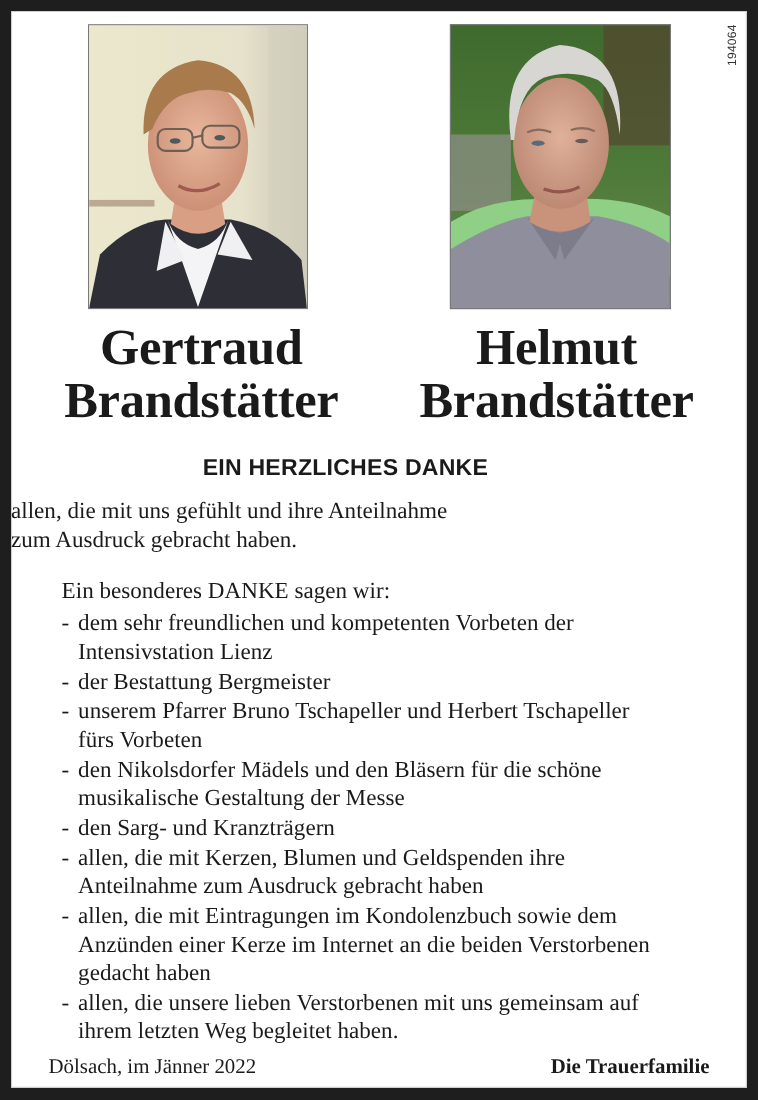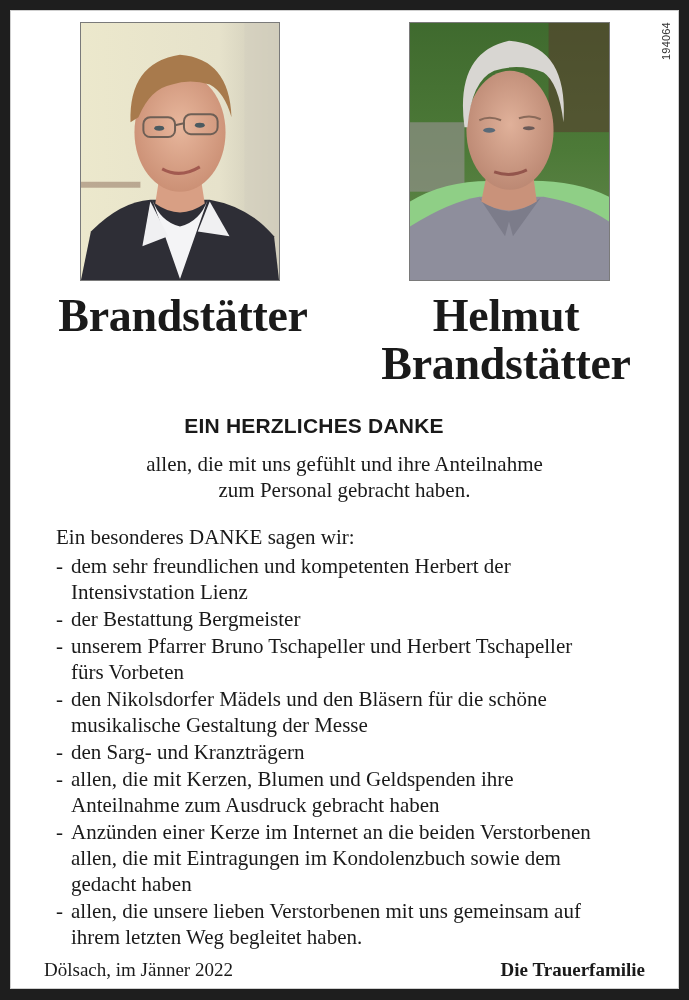--- a/index.html
+++ b/index.html
@@ -84,21 +84,20 @@
       font-weight: bold;
       font-size: 21px;
       letter-spacing: 0.2px;
       color: #1a1a1a;
     }
     .intro {
       position: absolute;
       top: 451px;
       left: 10px;
       width: 669px;
-      text-align: center;
       font-size: 21px;
       line-height: 26px;
     }
     .intro span { display: block; }
     .special {
       position: absolute;
       top: 524px;
       left: 56px;
       width: 620px;
       font-size: 21px;
@@ -213,40 +212,41 @@
     <ellipse cx="80" cy="108" rx="6" ry="2.5" fill="#5a6a78"></ellipse>
     <ellipse cx="120" cy="106" rx="6" ry="2" fill="#6a5a58"></ellipse>
     <path d="M70 98 Q80 93 92 98" stroke="#8a6a5a" stroke-width="2" fill="none"></path>
     <path d="M110 96 Q122 92 132 97" stroke="#8a6a5a" stroke-width="2" fill="none"></path>
 
     <path d="M85 150 Q102 156 118 148" stroke="#93554c" stroke-width="3" fill="none"></path>
   </svg>
 </div>
 
 <div class="name-block name-left">
+  <span>Gertraud</span>
   <span>Brandstätter</span>
 </div>
 <div class="name-block name-right">
   <span>Helmut</span>
   <span>Brandstätter</span>
 </div>
 
 <div class="danke-heading">EIN HERZLICHES DANKE</div>
 
 <div class="intro">
   <span>allen, die mit uns gefühlt und ihre Anteilnahme</span>
-  <span>zum Personal gebracht haben.</span>
+  <span>zum Ausdruck gebracht haben.</span>
 </div>
 
 <div class="special">
   <span class="special-lead">Ein besonderes DANKE sagen wir:</span>
   <ul class="thanks-list">
     <li class="thanks-item">
       <span class="dash">-</span>
-      <span class="line">dem sehr freundlichen und kompetenten Herbert der</span>
+      <span class="line">dem sehr freundlichen und kompetenten Vorbeten der</span>
       <span class="line">Intensivstation Lienz</span>
     </li>
     <li class="thanks-item">
       <span class="dash">-</span>
       <span class="line">der Bestattung Bergmeister</span>
     </li>
     <li class="thanks-item">
       <span class="dash">-</span>
       <span class="line">unserem Pfarrer Bruno Tschapeller und Herbert Tschapeller</span>
       <span class="line">fürs Vorbeten</span>
@@ -260,22 +260,22 @@
       <span class="dash">-</span>
       <span class="line">den Sarg- und Kranzträgern</span>
     </li>
     <li class="thanks-item">
       <span class="dash">-</span>
       <span class="line">allen, die mit Kerzen, Blumen und Geldspenden ihre</span>
       <span class="line">Anteilnahme zum Ausdruck gebracht haben</span>
     </li>
     <li class="thanks-item">
       <span class="dash">-</span>
+      <span class="line">allen, die mit Eintragungen im Kondolenzbuch sowie dem</span>
       <span class="line">Anzünden einer Kerze im Internet an die beiden Verstorbenen</span>
-      <span class="line">allen, die mit Eintragungen im Kondolenzbuch sowie dem</span>
       <span class="line">gedacht haben</span>
     </li>
     <li class="thanks-item">
       <span class="dash">-</span>
       <span class="line">allen, die unsere lieben Verstorbenen mit uns gemeinsam auf</span>
       <span class="line">ihrem letzten Weg begleitet haben.</span>
     </li>
   </ul>
 </div>
 

